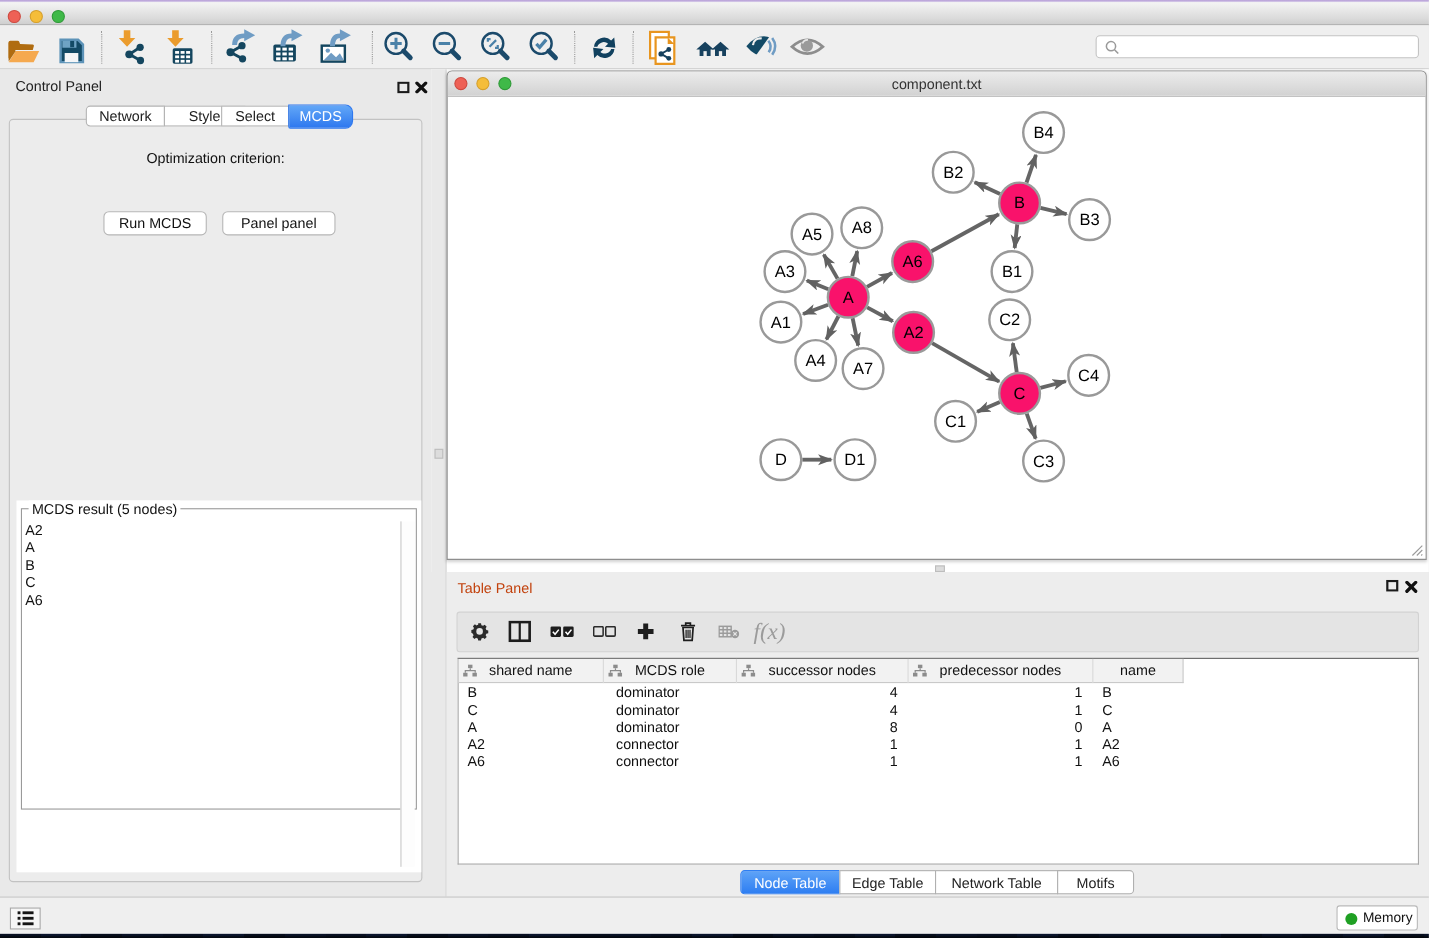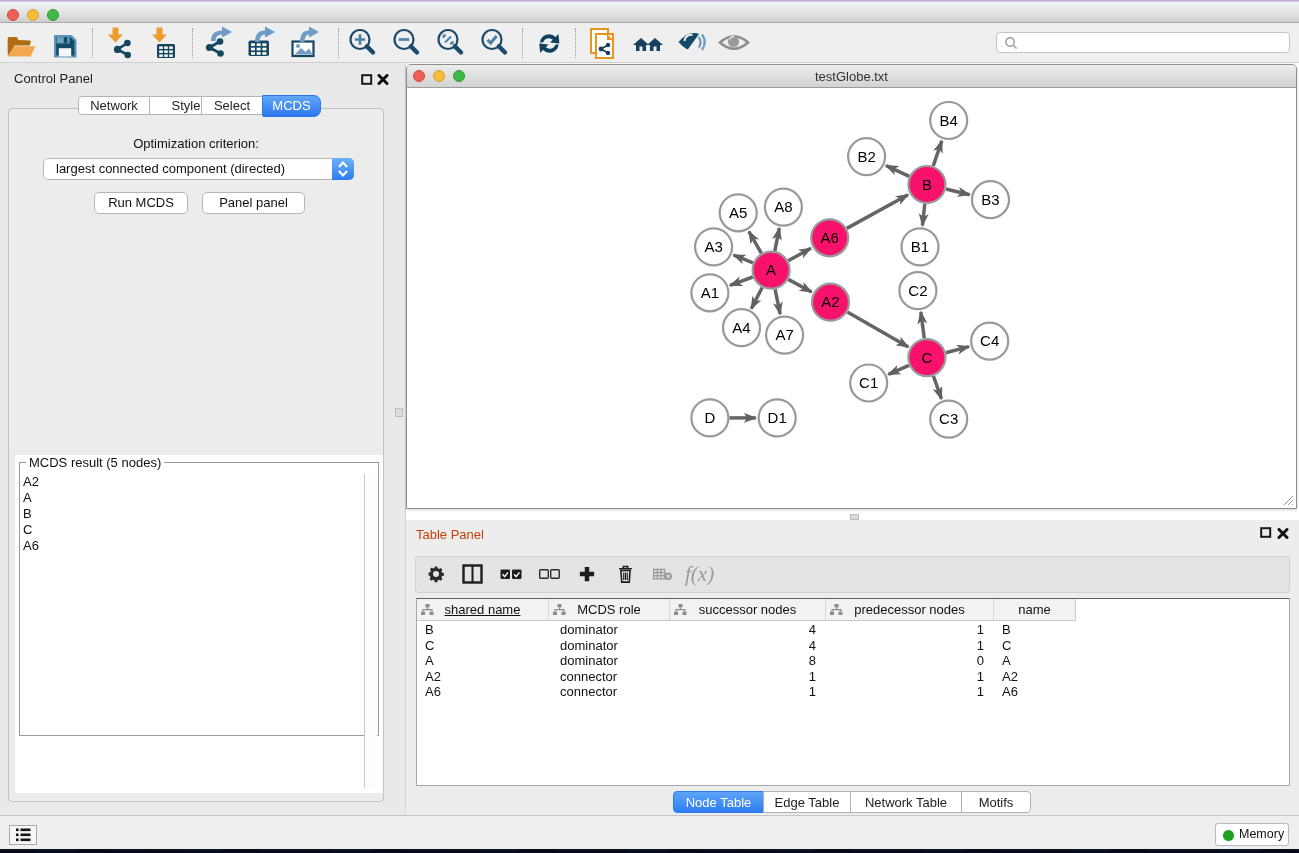--- a/index.html
+++ b/index.html
@@ -232,47 +232,41 @@
       <line x1="10" y1="1.5" x2="2" y2="9.5" stroke="#111" stroke-width="3" stroke-linecap="round"></line>
     </svg>
   <div id="cptabs">
     <div class="tab" style="left:0;width:72px;border-radius:4px 0 0 4px;">Network</div>
     <div class="tab" style="left:71px;width:74px;">Style</div>
     <div class="tab" style="left:123px;width:62px;">Select</div>
     <div class="tab sel" style="left:184px;width:59px;border-radius:0 7px 7px 2px;">MCDS</div>
   </div>
   <div id="cpinner"></div>
   <div id="optlabel">Optimization criterion:</div>
-  <div id="dropdown">largest connected component (directed)
-    <div id="ddbtn"><svg width="22" height="22" viewBox="0 0 22 22">
-          <path d="M7 9 L11 4.5 L15 9" fill="none" stroke="#fff" stroke-width="2"></path>
-          <path d="M7 13 L11 17.5 L15 13" fill="none" stroke="#fff" stroke-width="2"></path>
-        </svg></div>
-  </div>
   <div class="btn" style="left:94px;top:129px;width:94px;">Run MCDS</div>
   <div class="btn" style="left:202px;top:129px;width:103px;">Panel panel</div>
   <div id="mcdsbox">
     <div id="mcdsfs">
         <div id="mcdslegend">MCDS result (5 nodes)</div>
       <div id="mcdslist">A2<br>A<br>B<br>C<br>A6</div>
       <div id="mcdssb"></div>
     </div>
   </div>
 </div>
 
 <div class="abs" id="desktop"></div>
 <div class="abs" id="divider"></div>
 <div class="abs" style="left:395px;top:408px;width:8px;height:9px;background:#dcdcdc;border:1px solid #bdbdbd;"></div>
 <div class="abs" style="left:850px;top:514px;width:9px;height:6px;background:#dcdcdc;border:1px solid #bdbdbd;"></div>
 <div class="abs" id="netwin">
   <div id="nettitle">
     <div class="tl" style="left:6px;top:5px;background:#ee6156;border:0.5px solid #ce4a40;"></div>
     <div class="tl" style="left:26px;top:5px;background:#f5bd39;border:0.5px solid #d6a02c;"></div>
     <div class="tl" style="left:46px;top:5px;background:#3fb948;border:0.5px solid #2f9a38;"></div>
-    <div class="t">testGlobe.txt</div>
+    <div class="t">component.txt</div>
   </div>
   <svg id="graph" width="889" height="420" viewBox="0 0 889 420">
     <defs>
         <marker id="arr" markerWidth="16" markerHeight="11" refX="12" refY="5" orient="auto" markerUnits="userSpaceOnUse">
           <path d="M0,0 L13.5,5 L0,10 L3.5,5 z" fill="#616161"></path>
         </marker>
       </defs>
     <g id="edges">
     <line x1="345.8" y1="189.0" x2="323.1" y2="197.4"></line>
     <line x1="381.3" y1="191.4" x2="404.6" y2="204.0"></line>
@@ -440,21 +434,21 @@
           <line x1="11" y1="1.5" x2="11" y2="14.5"></line>
         </g>
       <circle cx="20.8" cy="11" r="5.2" fill="#9b9b9b"></circle>
       <path d="M18.7 8.9 l4.2 4.2 M22.9 8.9 l-4.2 4.2" stroke="#e4e4e4" stroke-width="1.5"></path>
     </svg>
 
     <div class="abs" style="left:269px;top:5px;font-family:'Liberation Serif',serif;font-style:italic;font-size:21px;color:#9b9b9b;">f(x)</div>
   </div>
   <div id="ttable">
     <div id="thead">
-      <div class="th" style="left:0;width:132px;text-decoration:underline;"><svg width="13" height="12" viewBox="0 0 13 12">
+      <div class="th" style="left:0;width:132px;"><svg width="13" height="12" viewBox="0 0 13 12">
             <g fill="#8c8c8c">
               <rect x="4.5" y="0" width="4" height="3.4"></rect>
               <rect x="0" y="7.6" width="4" height="3.4"></rect>
               <rect x="8.5" y="7.6" width="4" height="3.4"></rect>
               <path d="M6.5 3.4 v2.2 M2 7.6 v-2 h9 v2" stroke="#8c8c8c" fill="none" stroke-width="1.1"></path>
             </g>
           </svg>shared name</div>
       <div class="th" style="left:132px;width:121px;"><svg width="13" height="12" viewBox="0 0 13 12">
             <g fill="#8c8c8c">
               <rect x="4.5" y="0" width="4" height="3.4"></rect>

